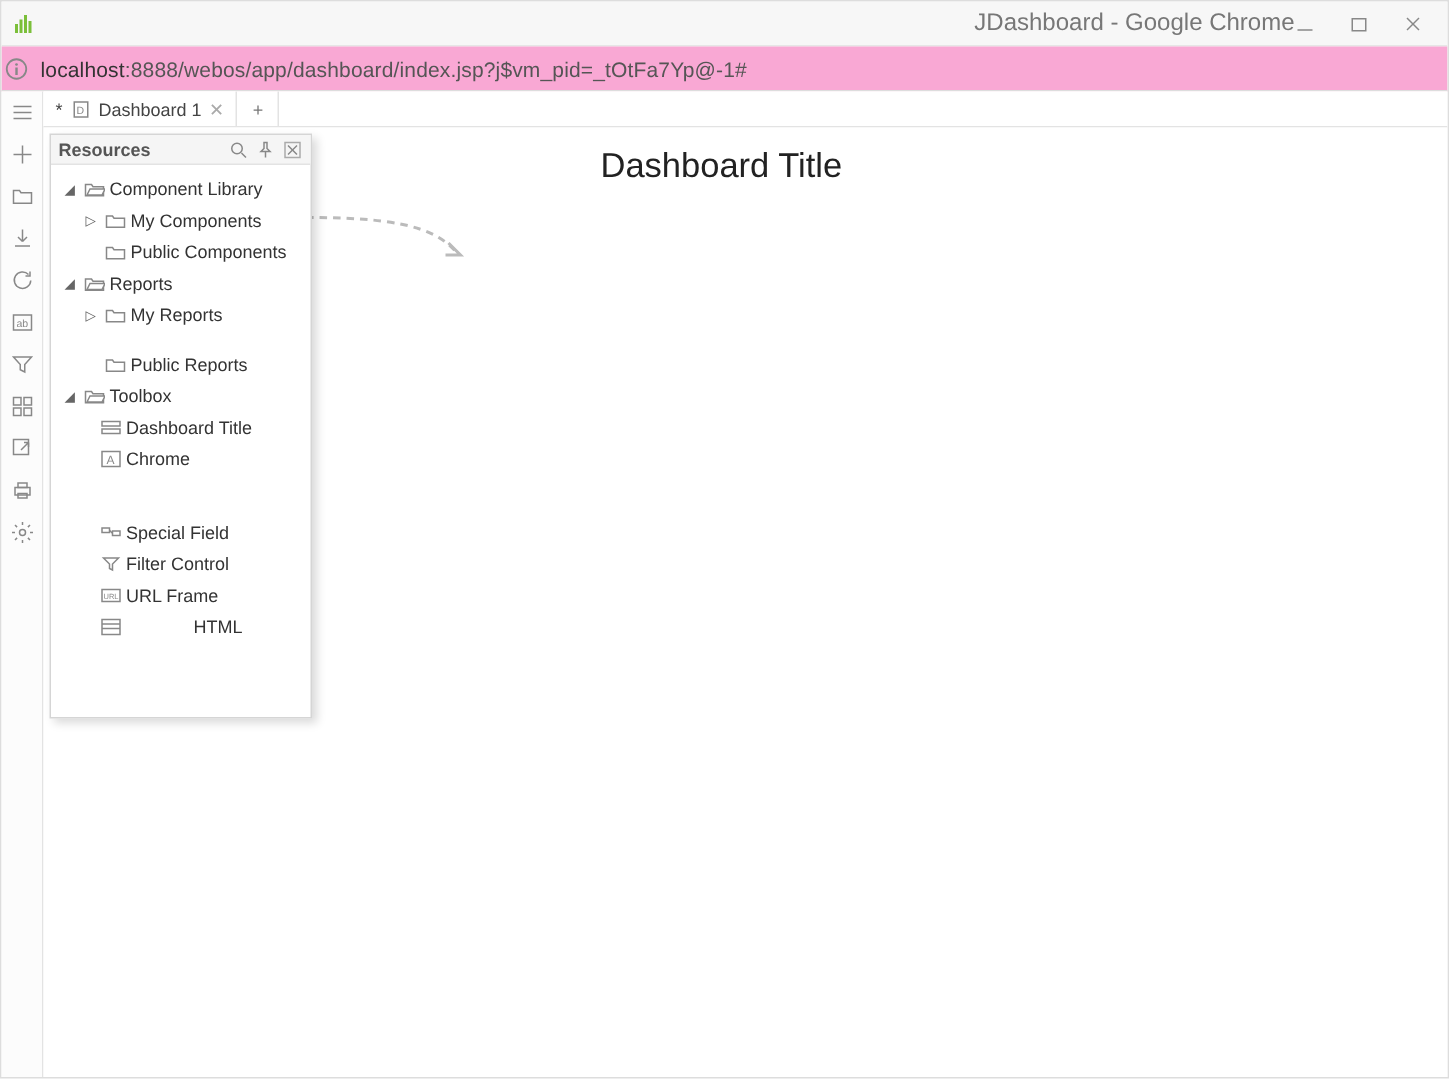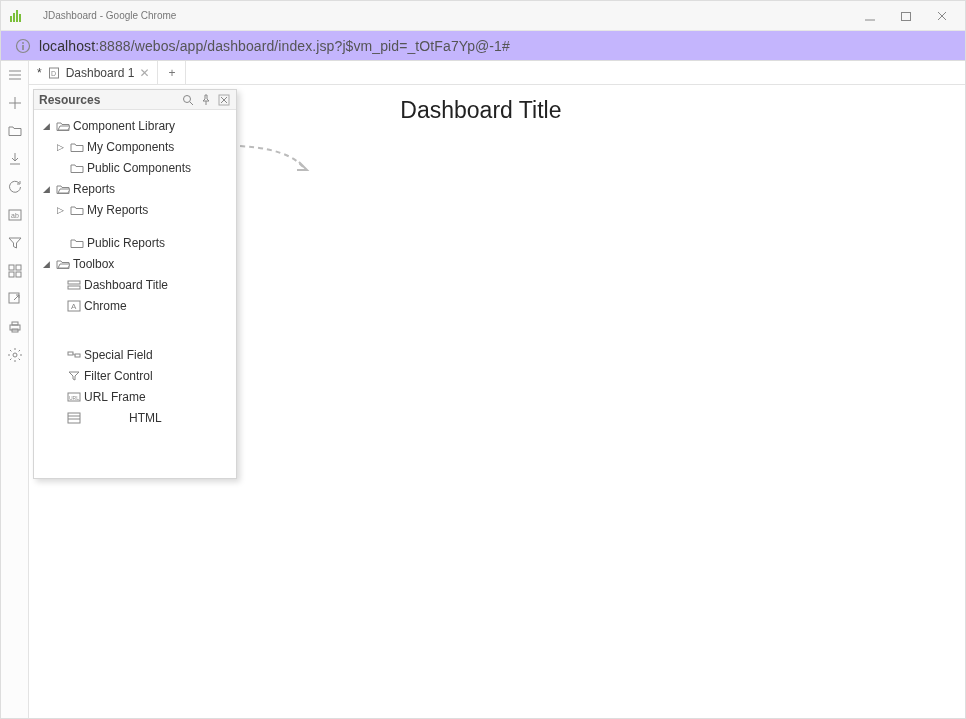--- a/index.html
+++ b/index.html
@@ -17,36 +17,37 @@
   .titlebar {
     height: 30px;
     background: #f7f7f7;
     border-bottom: 1px solid #e6e6e6;
     display: flex;
     align-items: center;
     padding: 0 8px;
   }
   .titlebar .app-icon svg { display: block; }
   .titlebar .title {
-    margin-left: 20px;
-    font-size: 10px;
+    margin-left: 10px;
+    font-size: 16px;
     color: #777;
     flex: 1;
+    text-align: right;
   }
   .win-controls { display: flex; gap: 22px; margin-right: 8px;}
   .win-btn { width: 14px; height: 14px; display:flex; align-items:center; justify-content:center; color:#888; }
   .win-btn svg { display:block; }
   
   .addressbar {
     height: 30px;
     border-bottom: 1px solid #ddd;
     display: flex;
     align-items: center;
-    padding: 0 14px;
-    background: #c4b5fd;
+    padding: 0 2px;
+    background: #f9a8d4;
   }
   .addressbar .info-icon { color:#777; display:flex; align-items:center; }
   .addressbar .url { margin-left: 8px; font-size:14px; color:#555; letter-spacing:0.1px;}
   .addressbar .url .host { color:#333; }
   
   .workspace {
     display: flex;
     height: calc(100% - 60px);
     background: #fff;
   }
@@ -86,21 +87,21 @@
     background:#fff;
   }
   .tab .close { color:#aaa; font-size:12px;}
   .tab-add { width:28px; display:flex; align-items:center; justify-content:center; color:#777; border-right:1px solid #e3e3e3;}
   .canvas-wrap { flex:1; position:relative; background:#fff; }
 
   .resources-panel {
     position: absolute;
     left: 4px;
     top: 4px;
-    width: 204px;
+    width: 175px;
     height: 390px;
     background: #fff;
     border: 1px solid #d5d5d5;
     box-shadow: 3px 3px 6px rgba(0,0,0,0.15);
     display:flex;
     flex-direction:column;
     z-index: 5;
     justify-content: space-between;
   }
   .panel-header {

